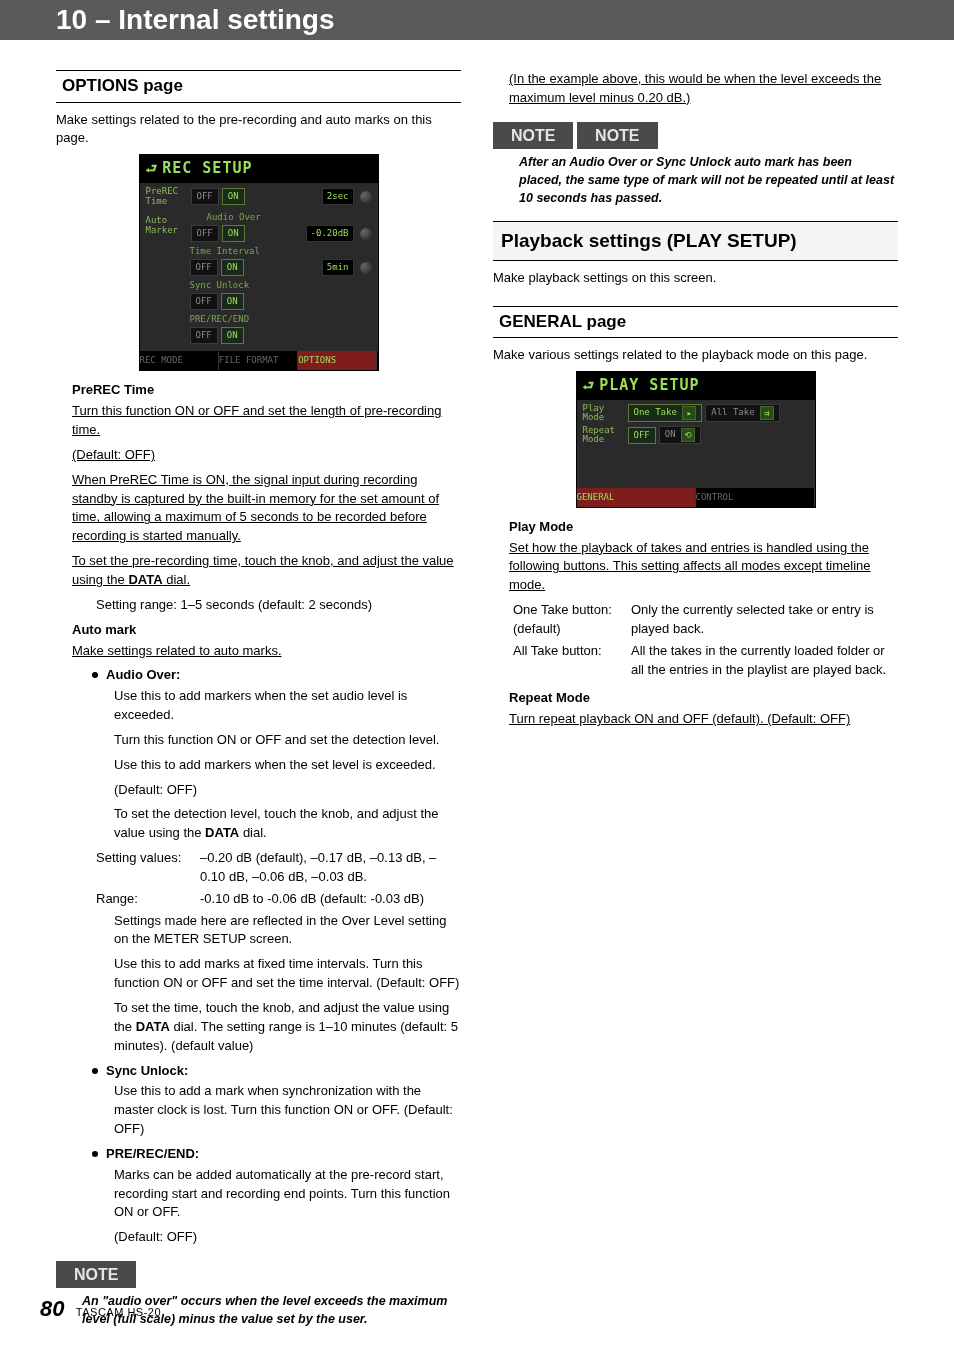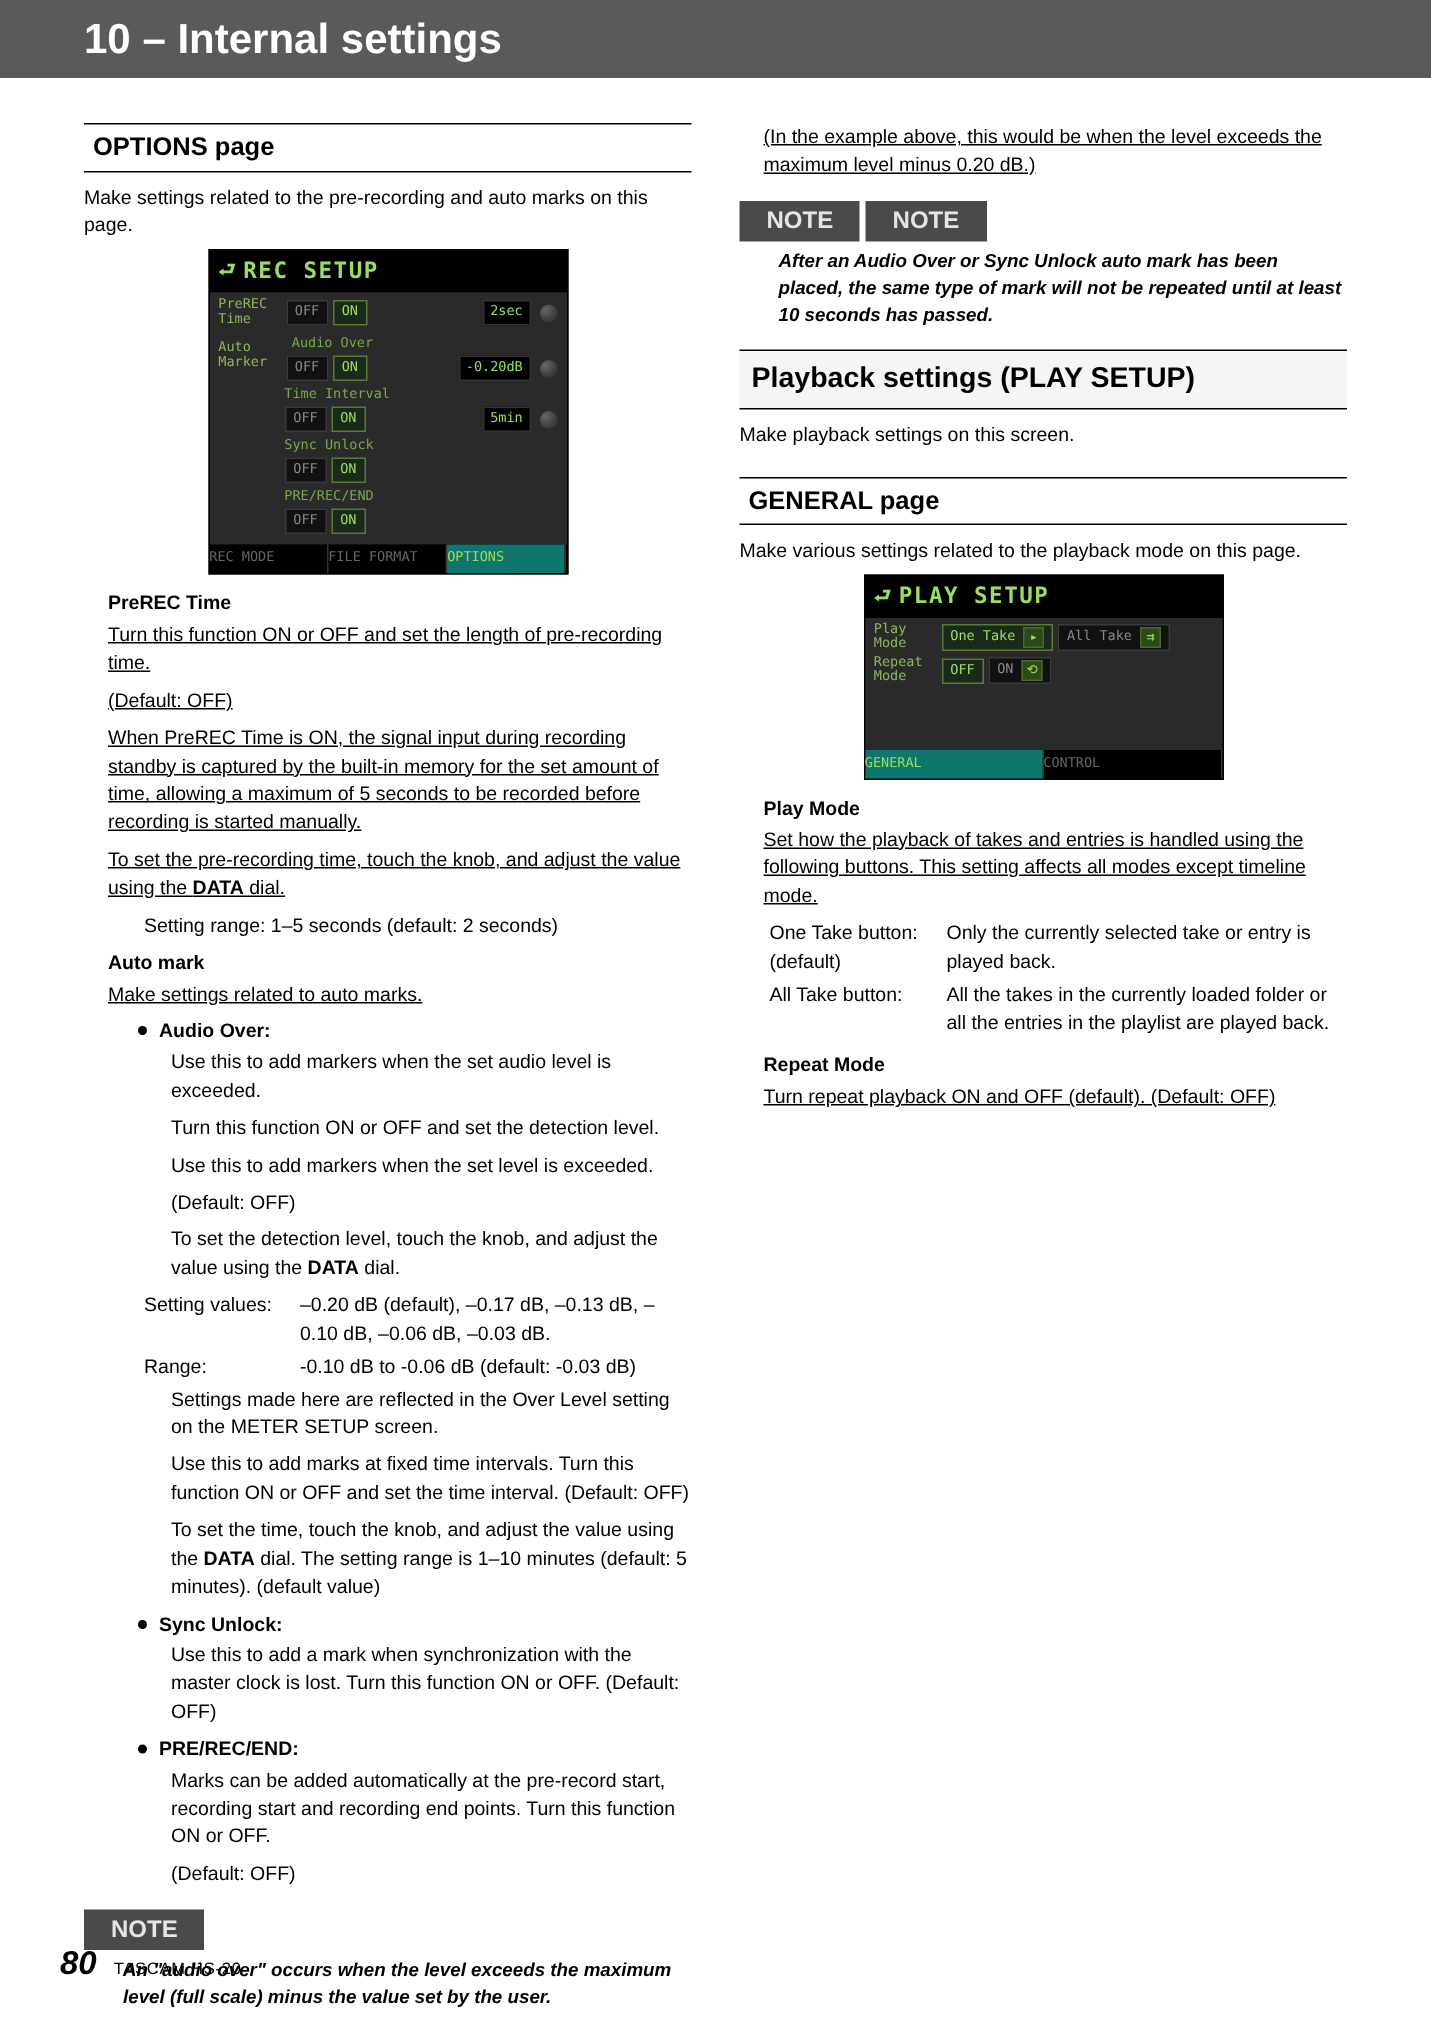--- a/index.html
+++ b/index.html
@@ -1,17 +1,17 @@
 <!DOCTYPE html>
 <html><head>
 <meta charset="utf-8">
 <style>
   * { margin: 0; padding: 0; box-sizing: border-box; }
   body { font-family: Arial, Helvetica, sans-serif; width: 954px; height: 1350px; background: #fff; position: relative; color: #000; }
-  .header-band { background: #5a5a5a; height: 52px; width: 100%; display: flex; align-items: center; padding-left: 56px; }
+  .header-band { background: #5a5a5a; height: 40px; width: 100%; display: flex; align-items: center; padding-left: 56px; }
   .header-band h1 { color: #fff; font-size: 28px; font-weight: bold; }
   .columns { display: flex; padding: 30px 56px 0 56px; gap: 32px; }
   .col { flex: 1; font-size: 13px; line-height: 1.45; }
   .section-head { border-top: 1px solid #000; border-bottom: 1px solid #000; padding: 3px 6px; font-size: 17px; font-weight: bold; margin-bottom: 8px; }
   .section-head.big { font-size: 19px; background: #f5f5f5; padding: 5px 8px; }
   p { margin-bottom: 6px; }
   .indent-1 { margin-left: 16px; text-decoration: underline; }
   .indent-2 { margin-left: 40px; }
   .indent-3 { margin-left: 58px; }
   .label-bold { font-weight: bold; margin-left: 16px; margin-bottom: 2px; margin-top: 4px; }
@@ -34,21 +34,21 @@
   .lcd-title .arrow { color:#9adf5b; margin-right:4px; font-size:13px; }
   .lcd-body { padding: 4px 6px; background: #2a2a2a; }
   .lcd-row { display: flex; align-items: center; margin-bottom: 3px; gap: 3px; }
   .lcd-lbl { color: #8eb85c; width: 42px; font-size: 9px; line-height: 1.05; }
   .lcd-btn { background: #111; border: 1px solid #3a3a3a; color: #8a8a8a; padding: 1px 5px; font-size: 9px; }
   .lcd-btn.on { color: #9adf5b; background: #1a2a1a; border-color:#5a7a3a; }
   .lcd-val { margin-left: auto; background: #000; border: 1px solid #333; color: #9adf5b; padding: 1px 4px; font-size: 9px; }
   .lcd-knob { width: 12px; height: 12px; border-radius: 50%; background: radial-gradient(circle at 30% 30%, #666, #222); margin-left: 3px; flex-shrink:0; }
   .lcd-tabs { display: flex; background: #000; }
   .lcd-tab { flex: 1; text-align: left; padding: 3px 0; font-size: 9px; color: #666; border-right: 1px solid #333; }
-  .lcd-tab.active { color: #9adf5b; background: #0f766e; }
+  .lcd-tab.active { color: #9adf5b; background: #7f1d1d; }
   .lcd-sub { color:#7aa84a; font-size:9px; margin: 2px 0 1px 44px; }
   .lcd .spacer { height: 36px; }
   .lcd-icon { width:14px; height:14px; background:#2a4a1a; border:1px solid #4a6a2a; display:inline-flex; align-items:center; justify-content:center; font-size:9px; color:#9adf5b; }
 </style>
 </head>
 <body>
 
 <div class="header-band">
   <h1>10 – Internal settings</h1>
 </div>
@@ -69,21 +69,21 @@
         <div class="lcd-row">
           <div class="lcd-lbl">PreREC Time</div>
           <div class="lcd-btn">OFF</div>
           <div class="lcd-btn on">ON</div>
           <div class="lcd-val">2sec</div>
           <div class="lcd-knob"></div>
         </div>
         <div class="lcd-row">
           <div class="lcd-lbl">Auto Marker</div>
           <div style="flex:1">
-            <div class="lcd-sub" style="margin-left:4px">Audio Over</div>
+            <div class="lcd-sub" style="margin-left:16px">Audio Over</div>
             <div class="lcd-row" style="margin-bottom:0">
               <div class="lcd-btn">OFF</div>
               <div class="lcd-btn on">ON</div>
               <div class="lcd-val">-0.20dB</div>
               <div class="lcd-knob"></div>
             </div>
           </div>
         </div>
         <div class="lcd-sub">Time Interval</div>
         <div class="lcd-row" style="margin-left:44px">

